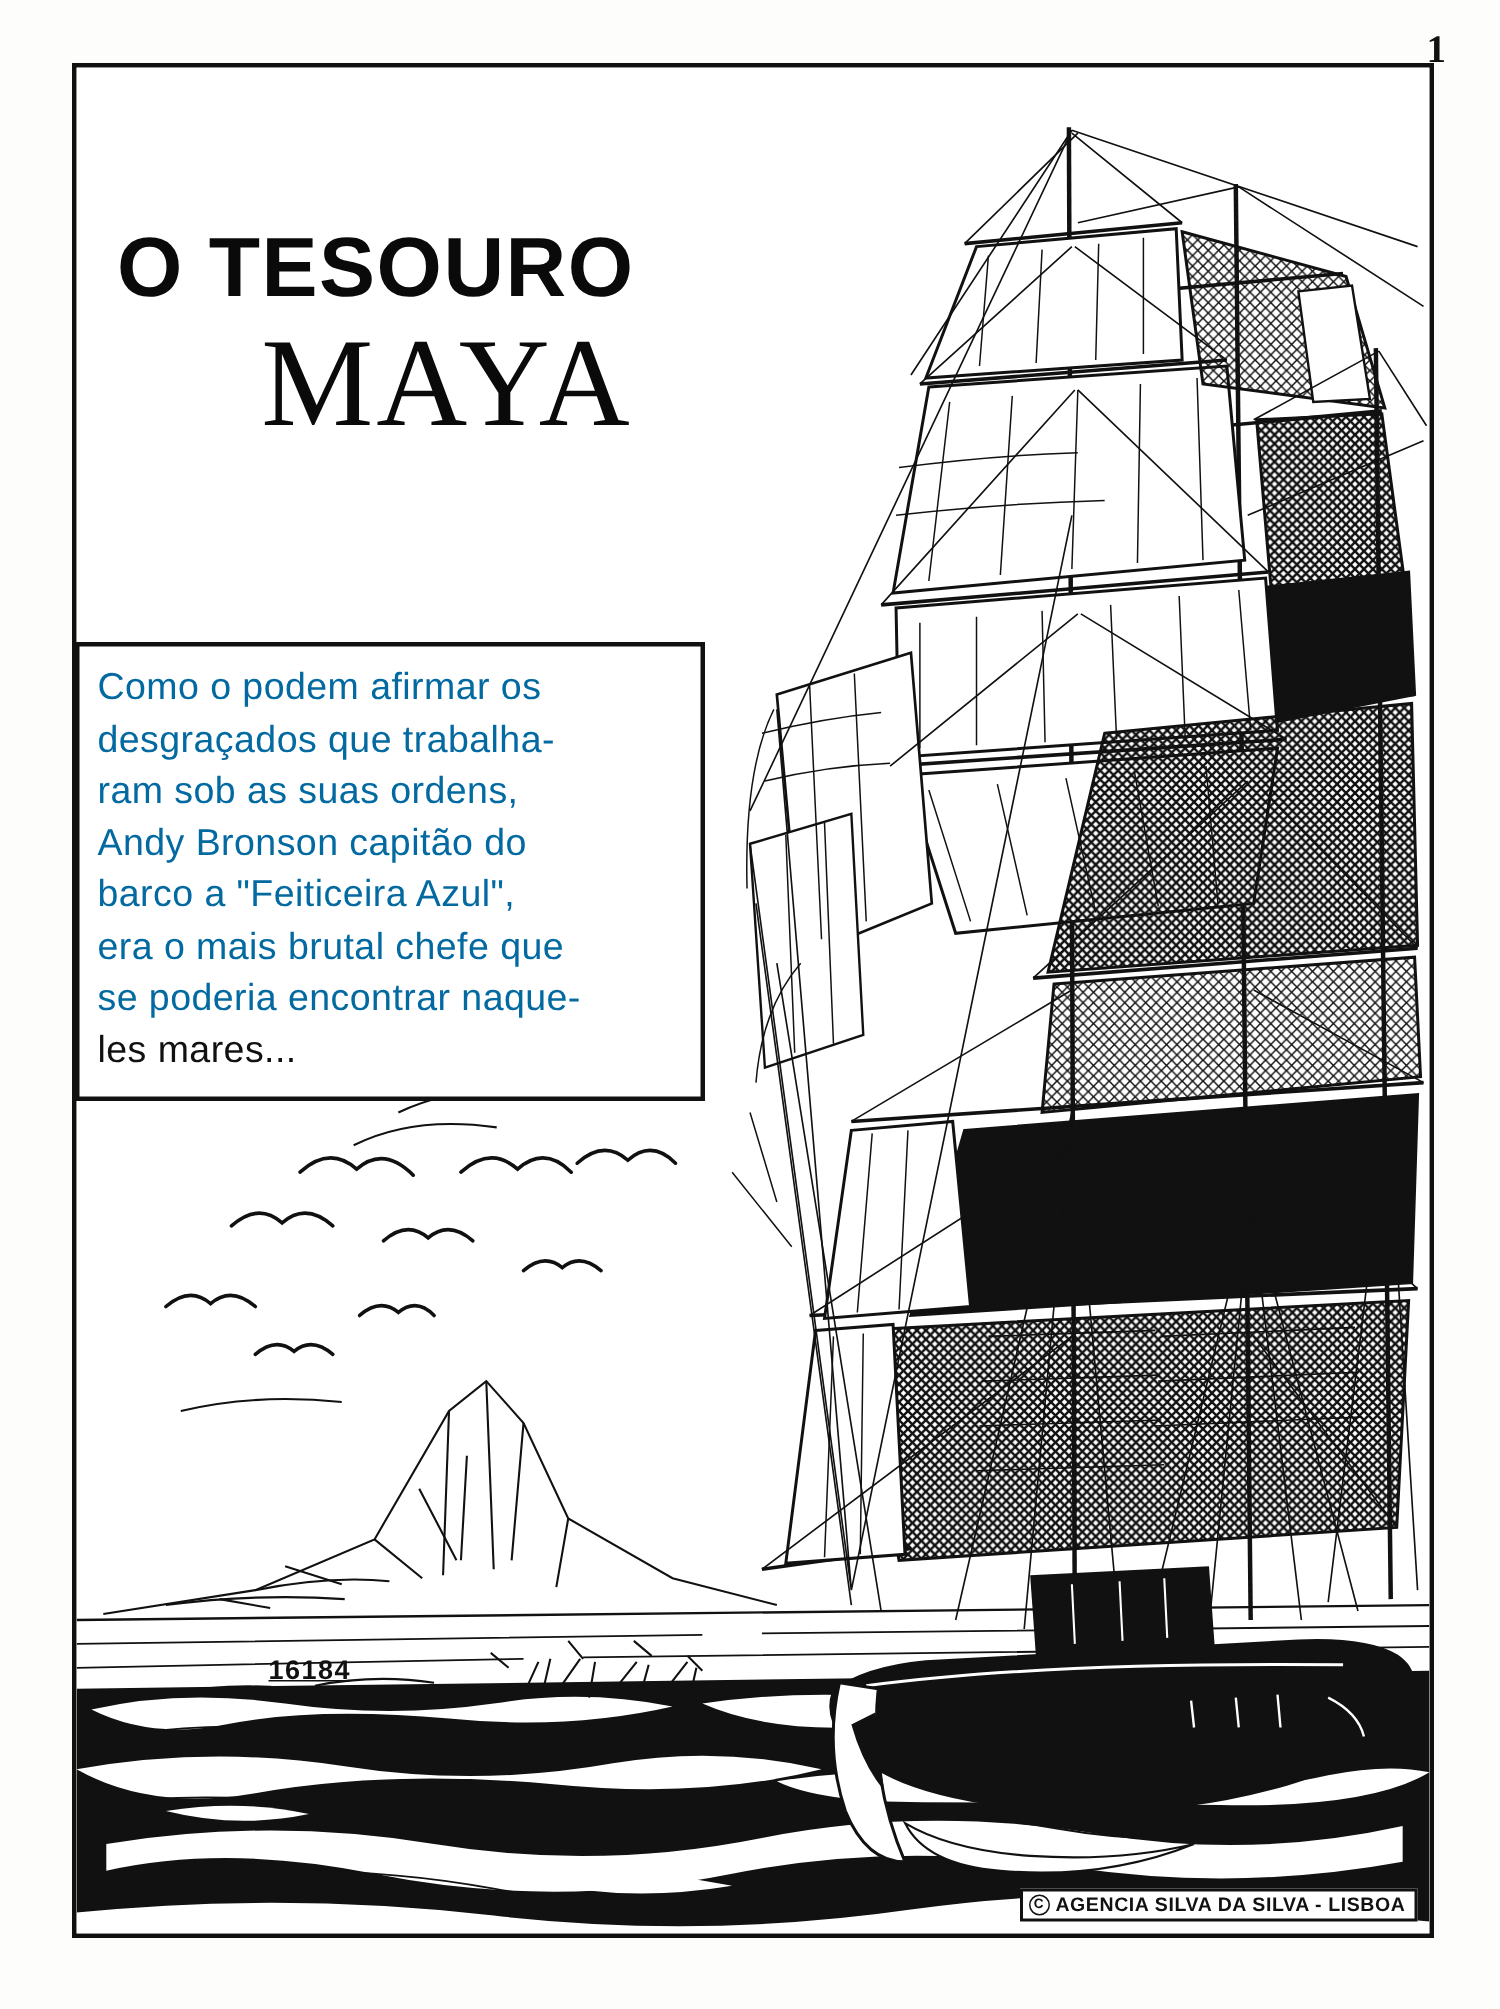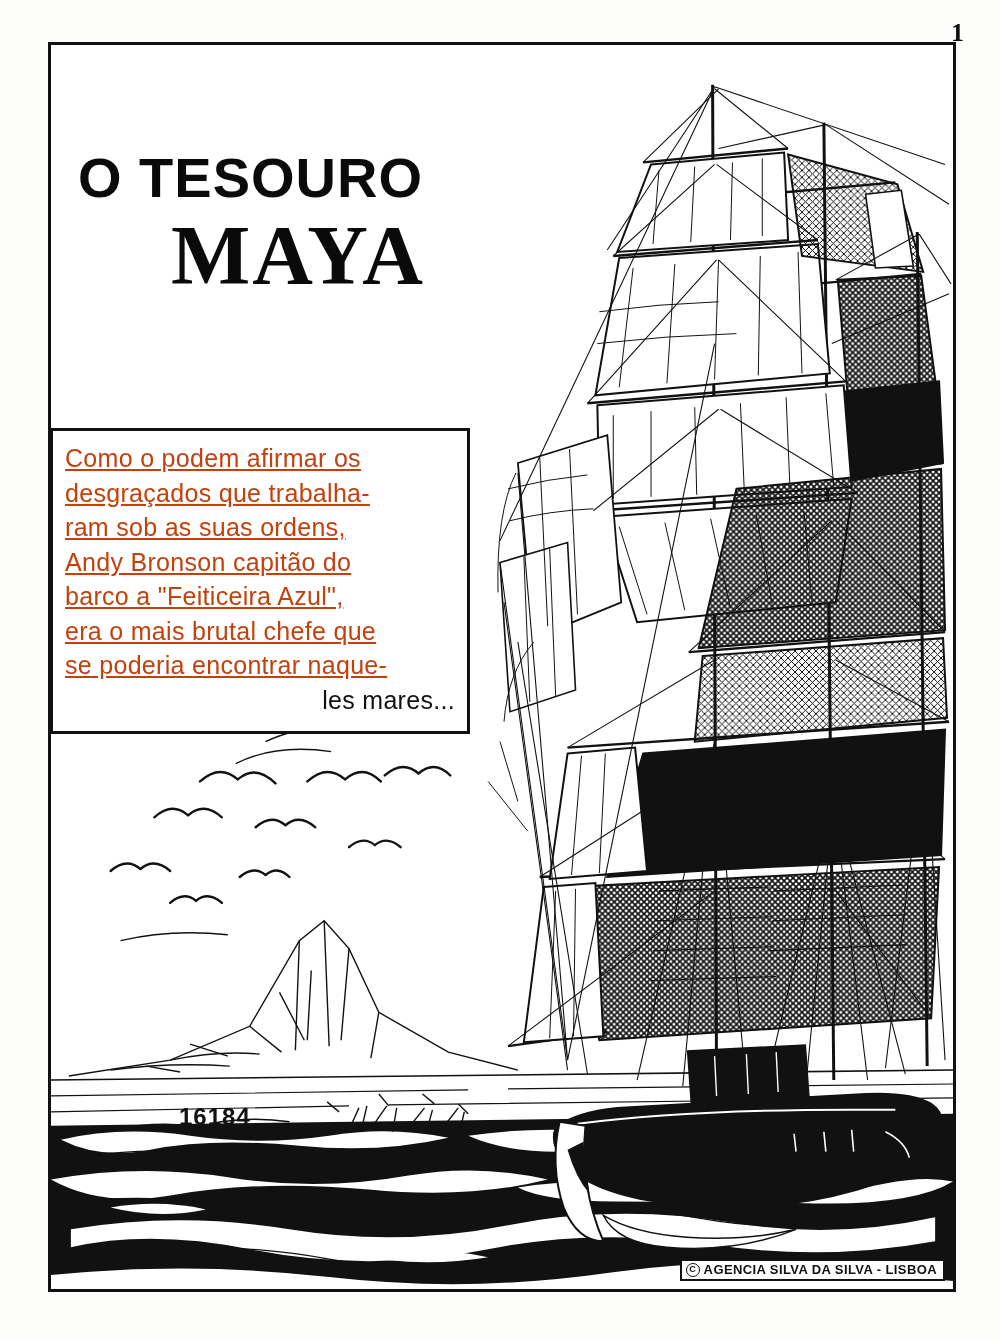--- a/index.html
+++ b/index.html
@@ -59,21 +59,21 @@
   .title-line1 {
     font-family: "Liberation Sans", sans-serif;
     font-weight: 700;
     font-size: 56px;
     letter-spacing: 1px;
     color: #0a0a0a;
     line-height: 1.0;
   }
   .title-line2 {
     font-family: "Liberation Serif", serif;
-    font-weight: 700;
+    font-weight: 400;
     font-size: 84px;
     letter-spacing: 2px;
     color: #0a0a0a;
     line-height: 1.05;
     text-align: center;
     margin-top: 6px;
   }
 
   
   .caption-box {
@@ -85,28 +85,27 @@
     background: #ffffff;
     border: 3px solid #111;
     box-sizing: border-box;
     padding: 10px 12px 14px 12px;
     z-index: 7;
   }
   .caption-text {
     font-family: "Liberation Sans", sans-serif;
     font-size: 25px;
     line-height: 1.38;
-    color: #c2410c;
+    color: #0369a1;
     white-space: pre-line;
     letter-spacing: 0.3px;
-    text-decoration: underline;
   }
   .caption-last {
     display: block;
-    text-align: right;
+    text-align: left;
     font-family: "Liberation Sans", sans-serif;
     font-size: 25px;
     line-height: 1.38;
     color: #111;
     letter-spacing: 0.3px;
   }
 
   
   .credit-stamp {
     position: absolute;
@@ -135,25 +134,26 @@
     text-align: center;
     font-weight: 700;
   }
 
   
   .signature {
     position: absolute;
     left: 128px;
     top: 1058px;
     font-family: "Liberation Sans", sans-serif;
-    font-size: 24px;
+    font-size: 18px;
     font-weight: 700;
     color: #111;
     letter-spacing: 1px;
     z-index: 6;
+    text-decoration: underline;
   }
 </style>
 </head>
 <body>
 
 <div id="page">
 
   <div class="page-number">1</div>
 
   <div class="panel-frame">

